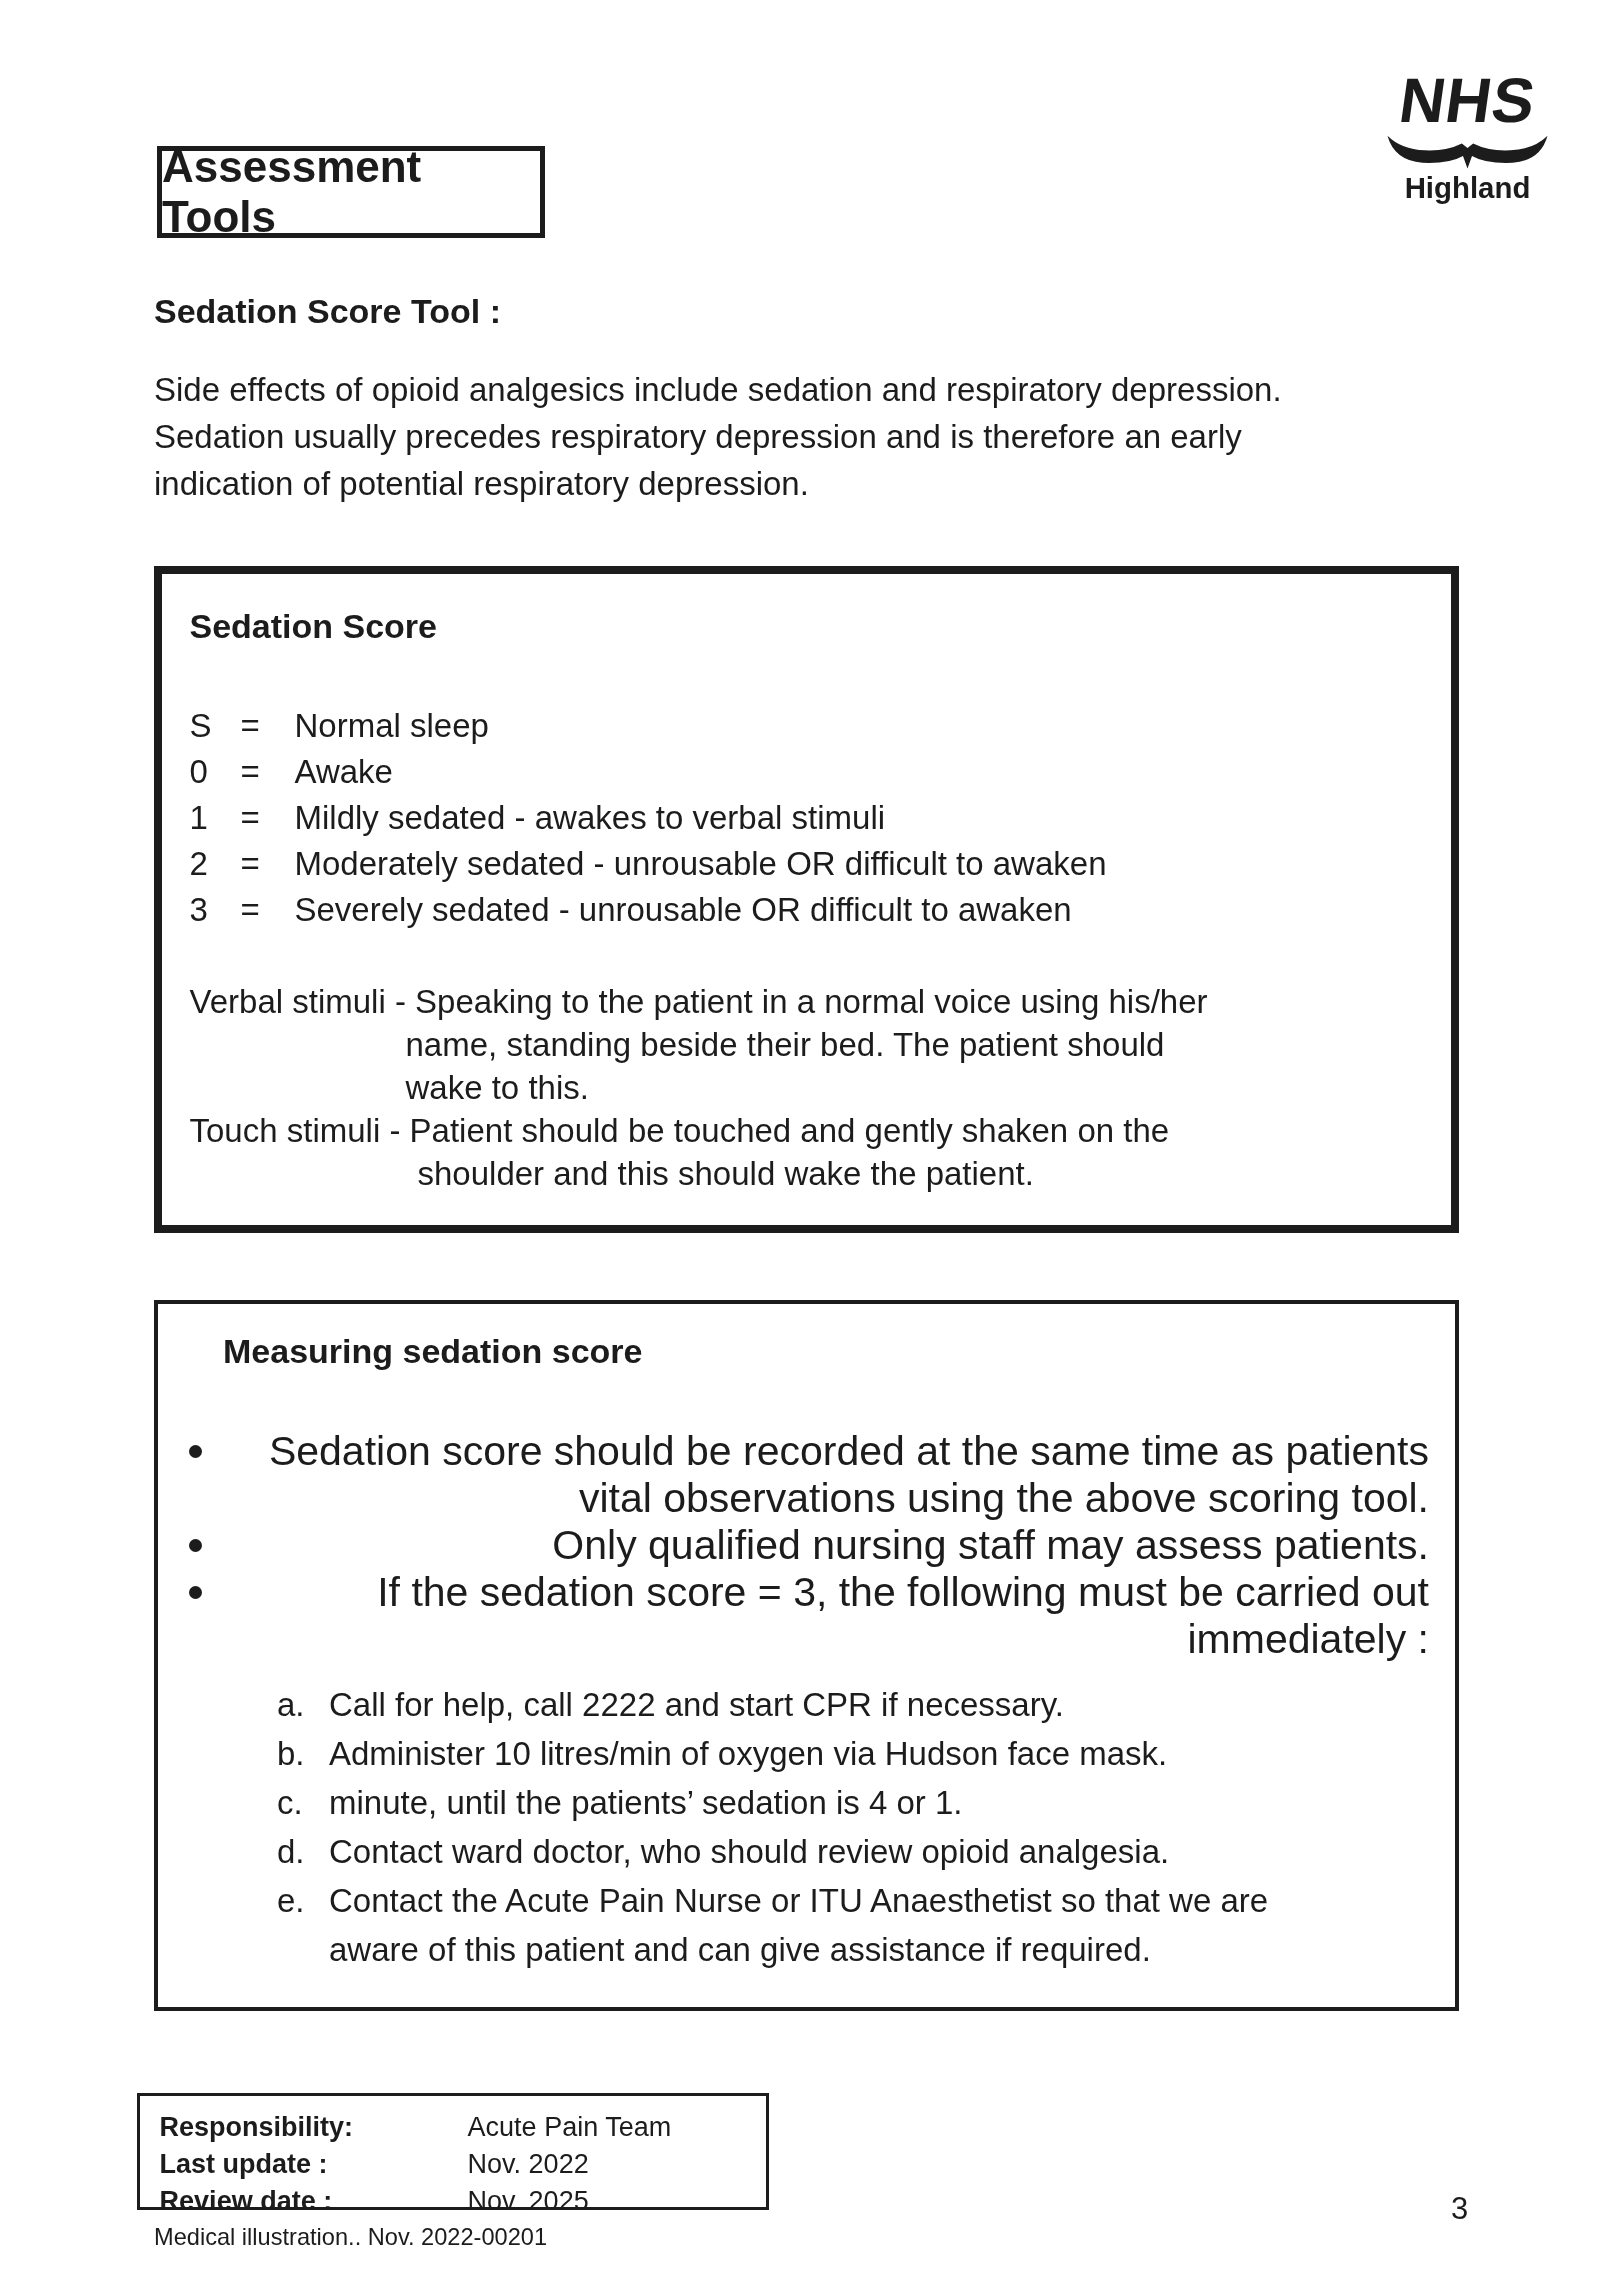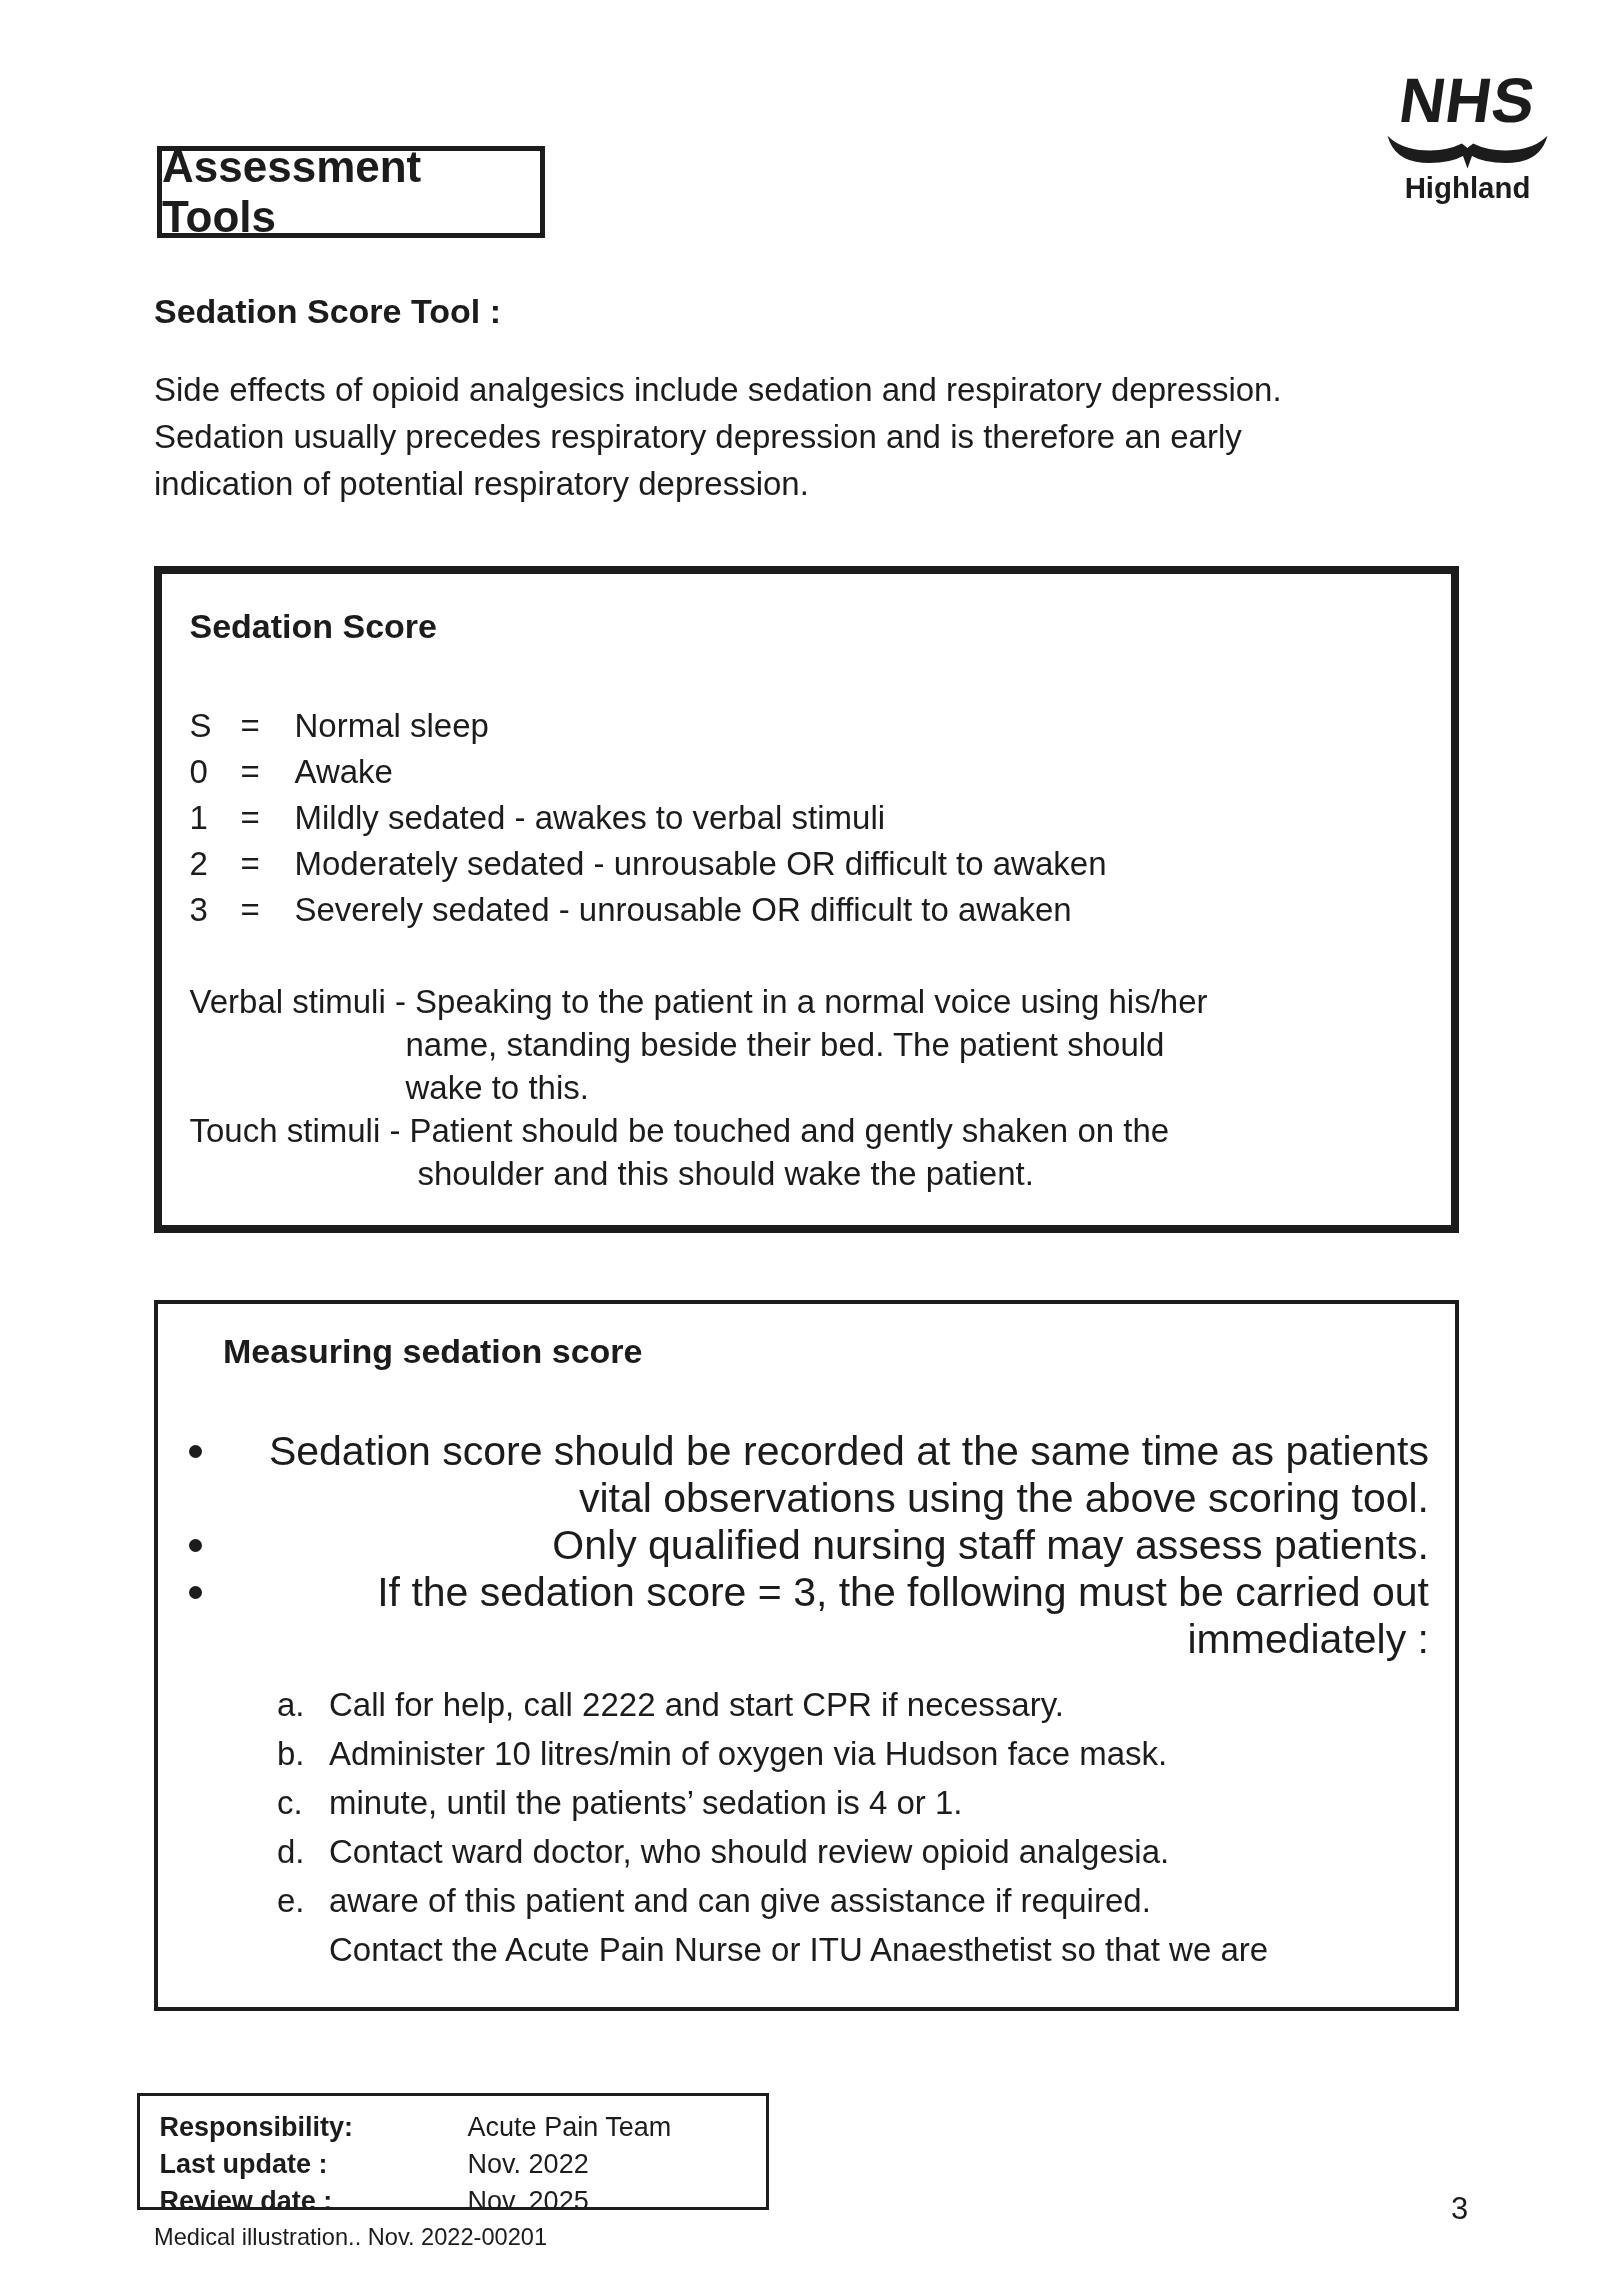--- a/index.html
+++ b/index.html
@@ -184,22 +184,22 @@
       </div>
       <div class="step-item">
         <span>d.</span>
         <div>
           <div>Contact ward doctor, who should review opioid analgesia.</div>
         </div>
       </div>
       <div class="step-item">
         <span>e.</span>
         <div>
+          <div>Contact the Acute Pain Nurse or ITU Anaesthetist so that we are</div>
           <div>aware of this patient and can give assistance if required.</div>
-          <div>Contact the Acute Pain Nurse or ITU Anaesthetist so that we are</div>
         </div>
       </div>
     </div>
   </div>
 
   <div class="footer-box">
     <div class="footer-row">
       <span class="footer-label">Responsibility:</span>
       <span class="footer-value">Acute Pain Team</span>
     </div>

